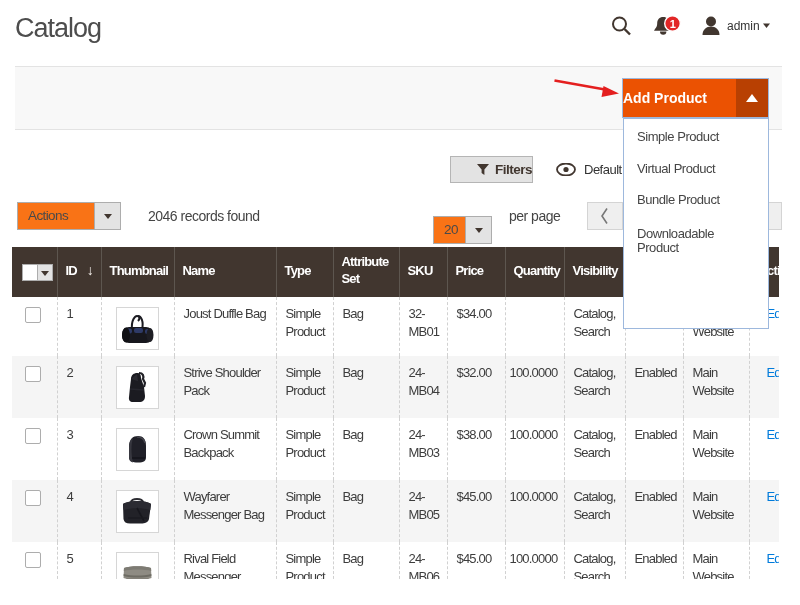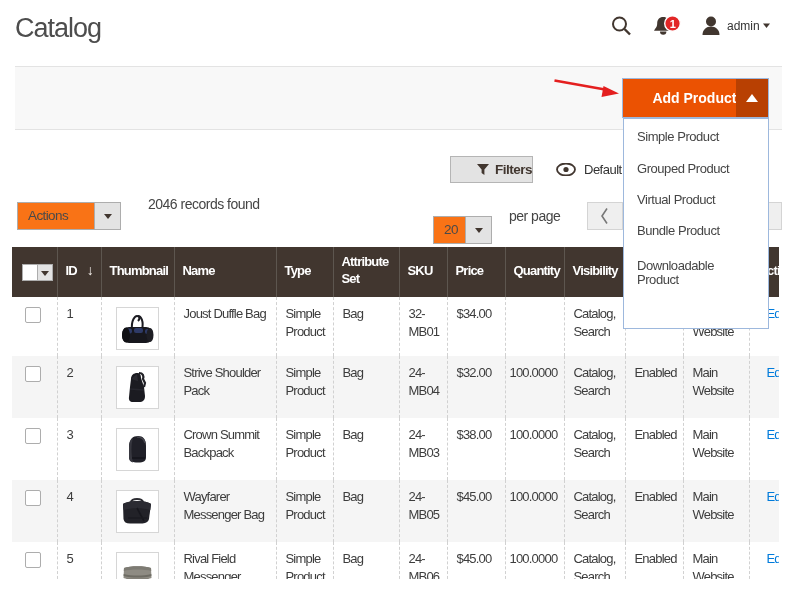--- a/index.html
+++ b/index.html
@@ -3,32 +3,32 @@
 <meta charset="utf-8">
 <style>
 *{margin:0;padding:0;box-sizing:border-box}
 html,body{width:800px;height:605px;overflow:hidden}
 body{font-family:"Liberation Sans",sans-serif;background:#fff;position:relative;color:#303030}
 .title{position:absolute;left:15px;top:13px;font-size:27px;color:#4d4d4d;font-weight:400;letter-spacing:-1px}
 
 .hicons{position:absolute;top:0;left:0;width:800px;height:55px}
 .band{position:absolute;left:15px;top:66px;width:767px;height:64px;background:#f8f8f8;border-top:1px solid #e3e3e3;border-bottom:1px solid #e3e3e3}
 .addbtn{position:absolute;left:622px;top:78px;width:147px;height:40px;border:1px solid #9db8dd;display:flex;z-index:11}
-.addbtn .lbl{width:122px;background:#eb5202;color:#fff;font-weight:700;font-size:14px;line-height:38px;text-align:right}
+.addbtn .lbl{width:122px;background:#eb5202;color:#fff;font-weight:700;font-size:14px;line-height:38px;text-align:left}
 .addbtn .tog{width:34px;background:#b84002;position:relative}
 .addbtn .tog:after{content:"";position:absolute;left:50%;top:50%;margin:-4px 0 0 -6px;border-left:6px solid transparent;border-right:6px solid transparent;border-bottom:8px solid #fff}
 
 .filtersbtn{position:absolute;left:450px;top:156px;width:83px;height:27px;background:#e3e3e3;border:1px solid #b5b5b5;font-size:13.5px;font-weight:600;letter-spacing:-0.5px;color:#41362f;text-align:right;line-height:25px}
 .viewctl{position:absolute;left:556px;top:156px;width:220px;height:27px;font-size:13px;color:#333;line-height:27px;letter-spacing:-0.5px}
 
 .selectbtn{position:absolute;height:28px;border:1px solid #adadad;background:#f97316;display:flex;font-size:13.5px;letter-spacing:-0.6px;color:#4a4a4a}
 .selectbtn .txt{padding:0 0 0 10px;line-height:26px;flex:1}
 .selectbtn .arr{width:26px;background:#e3e3e3;border-left:1px solid #adadad;position:relative}
 .selectbtn .arr:after{content:"";position:absolute;left:50%;top:50%;margin:-2px 0 0 -4px;border-left:4px solid transparent;border-right:4px solid transparent;border-top:5px solid #41362f}
-.records{position:absolute;left:148px;top:196px;font-size:14px;color:#454545;letter-spacing:-0.5px}
+.records{position:absolute;left:148px;top:208px;font-size:14px;color:#454545;letter-spacing:-0.5px}
 .perpage{position:absolute;left:509px;top:208px;font-size:14px;color:#454545;letter-spacing:-0.5px}
 .pagebtn{position:absolute;top:202px;height:28px;background:#efefef;border:1px solid #d4d4d4}
 .pagebtn.prev{left:587px;width:36px}
 .pagebtn.next{left:769px;width:13px;border-left:none}
 
 .gridwrap{position:absolute;left:12px;top:247px;width:767px;height:332px;overflow:hidden}
 table{border-collapse:collapse;table-layout:fixed;width:797px}
 th{background:#41362f;color:#fff;font-size:13px;font-weight:700;letter-spacing:-0.8px;text-align:left;vertical-align:middle;padding:6px 4px 10px 8px;height:48px;border-left:1px solid #5d564f;line-height:17px}
 th:first-child{border-left:none}
 td{font-size:13px;letter-spacing:-0.8px;color:#3d3d3d;vertical-align:top;padding:8px 8px 0 9px;line-height:18px;border-left:1px dashed #d1d1d1}
@@ -273,21 +273,20 @@
 <td>Enabled</td>
 <td>Main Website</td>
 <td class="actcell"><a class="lnk" href="#">Edit</a></td>
 </tr>
 </tbody>
     </table>
 </div>
 
 <div class="panel">
 <div class="item">Simple Product</div>
-<div class="item">Grouped Product</div>
 <div class="item">Virtual Product</div>
 <div class="item">Bundle Product</div>
 <div class="item wrap">Downloadable<br>Product</div>
 </div>
 
 <svg class="arrowsvg" width="800" height="605" viewBox="0 0 800 605">
 <line x1="554.5" y1="80.5" x2="605" y2="89.5" stroke="#e41f1f" stroke-width="2.5"></line>
 <polygon points="619,93.5 603.5,86 601.5,97" fill="#e41f1f"></polygon>
 </svg>
 

